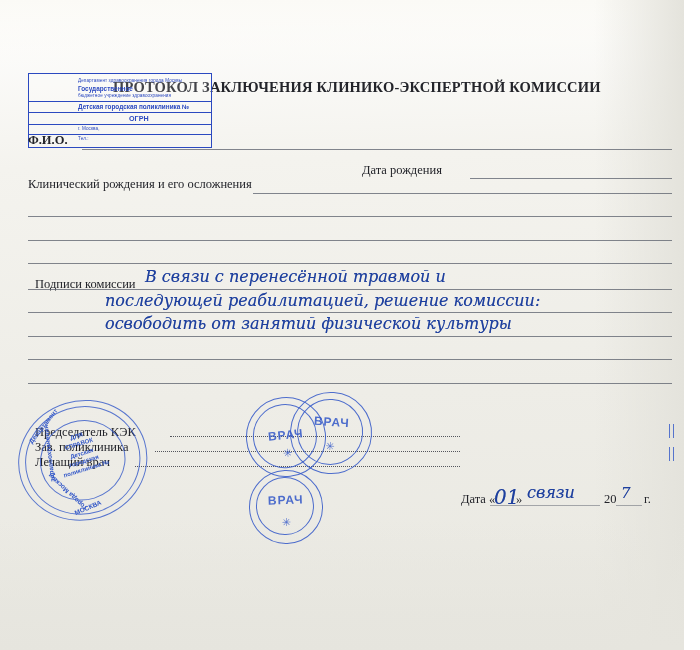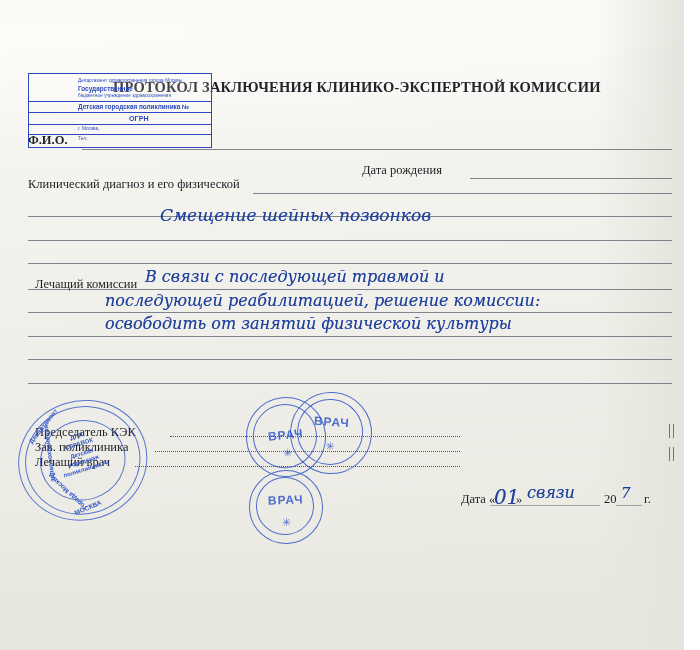--- a/index.html
+++ b/index.html
@@ -175,36 +175,35 @@
     <div class="sep" style="top:60px;"></div>
     <div class="ln tiny" style="top:62px;">Тел.:</div>
   </div>
 
   <div class="printed lbl-b" style="left:28px; top:133px;">Ф.И.О.</div>
   <div class="rule" style="left:82px; top:149px; width:590px;"></div>
 
   <div class="printed lbl" style="left:362px; top:163px;">Дата рождения</div>
   <div class="rule" style="left:470px; top:178px; width:202px;"></div>
 
-  <div class="printed lbl" style="left:28px; top:177px;">Клинический диагноз и его физической</div>
+  <div class="printed lbl" style="left:28px; top:177px;">Клинический рождения и его осложнения</div>
   <div class="rule" style="left:253px; top:193px; width:419px;"></div>
   <div class="rule" style="left:28px; top:216px; width:644px;"></div>
   <div class="rule" style="left:28px; top:240px; width:644px;"></div>
   <div class="rule" style="left:28px; top:263px; width:644px;"></div>
 
-  <div class="hand" style="left:160px; top:205px; font-size:17px;">Смещение шейных позвонков</div>
-
-  <div class="printed lbl" style="left:35px; top:277px;">Лечащий комиссии</div>
+
+  <div class="printed lbl" style="left:35px; top:277px;">Подписи комиссии</div>
   <div class="rule" style="left:28px; top:289px; width:644px;"></div>
   <div class="rule" style="left:28px; top:312px; width:644px;"></div>
   <div class="rule" style="left:28px; top:336px; width:644px;"></div>
   <div class="rule" style="left:28px; top:359px; width:644px;"></div>
   <div class="rule" style="left:28px; top:383px; width:644px;"></div>
 
-  <div class="hand" style="left:145px; top:267px; font-size:16px;">В связи с последующей травмой и</div>
+  <div class="hand" style="left:145px; top:267px; font-size:16px;">В связи с перенесённой травмой и</div>
   <div class="hand" style="left:105px; top:314px; font-size:16px;">освободить от занятий физической культуры</div>
   <div class="hand" style="left:105px; top:291px; font-size:16px;">последующей реабилитацией, решение комиссии:</div>
 
 
   <div class="printed lbl" style="left:35px; top:425px;">Председатель КЭК</div>
   <div class="dots" style="left:170px; top:436px; width:290px;"></div>
 
   <div class="printed lbl" style="left:35px; top:440px;">Зав. поликлиника</div>
   <div class="dots" style="left:155px; top:451px; width:305px;"></div>
 

